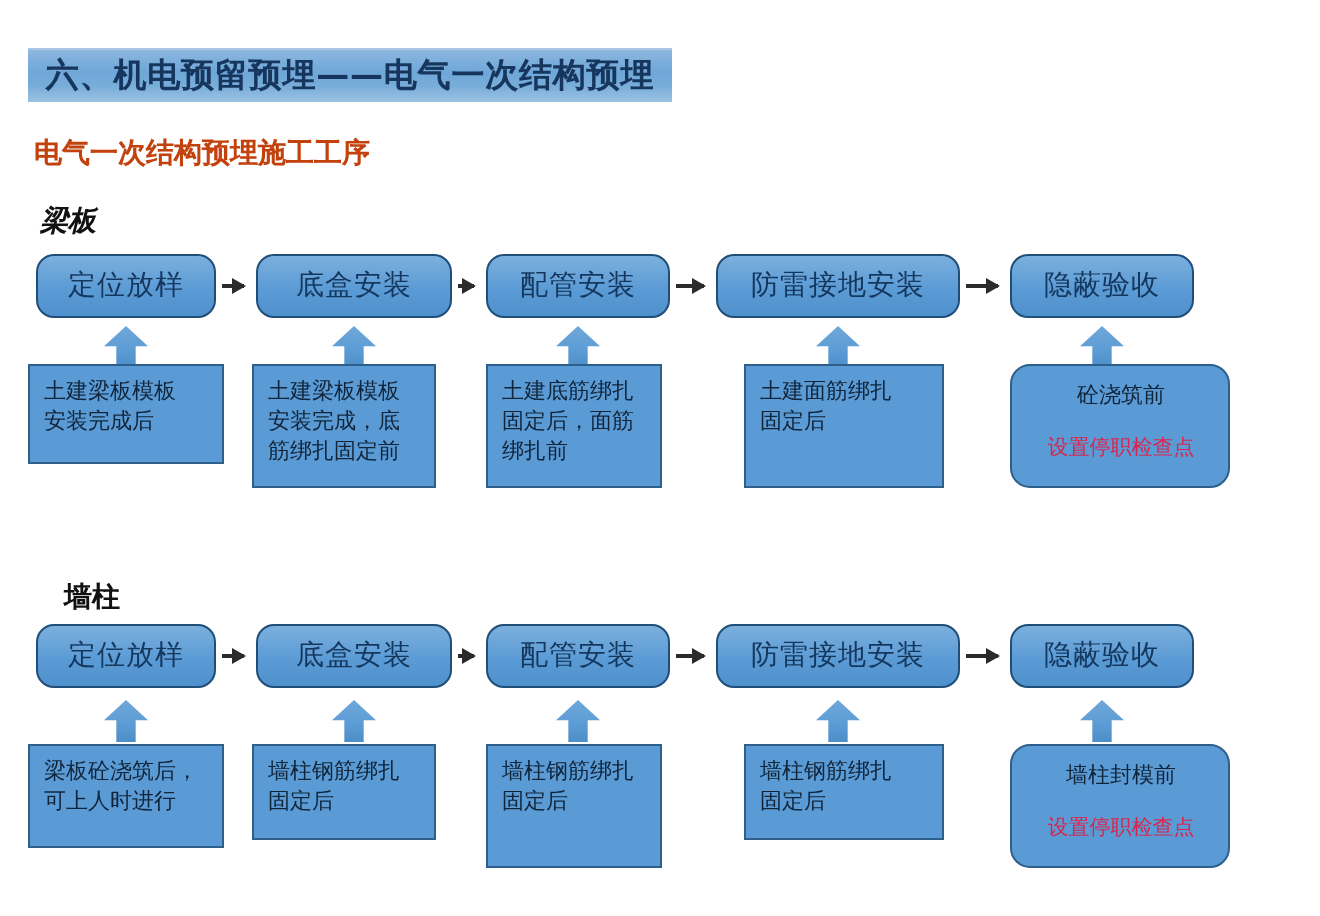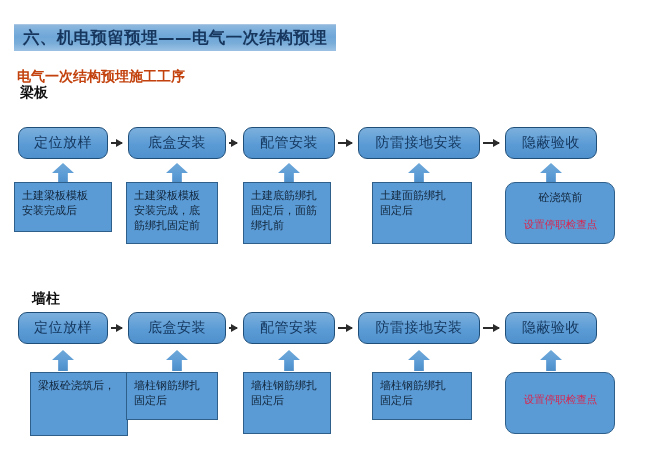--- a/index.html
+++ b/index.html
@@ -130,21 +130,21 @@
 </head>
 <body>
 
 <div id="title-banner">
   <span class="t">六、机电预留预埋——电气一次结构预埋</span>
 </div>
 
 <div id="subtitle">电气一次结构预埋施工工序</div>
 
 <div id="diagram-root">
-    <div class="section-label" style="left: 20px; top: 84px;">梁板</div>
+    <div class="section-label" style="left: 20px; top: 102px; font-style: italic;">梁板</div>
     <div class="step" style="left: 18px; top: 127px; width: 90px; height: 32px;">定位放样</div>
     <div class="conn" style="left: 111px; top: 142px; width: 11px;"></div>
     <div class="uparrow" style="left: 52px; top: 163px;"></div>
     <div class="step" style="left: 128px; top: 127px; width: 98px; height: 32px;">底盒安装</div>
     <div class="conn" style="left: 229px; top: 142px; width: 8px;"></div>
     <div class="uparrow" style="left: 166px; top: 163px;"></div>
     <div class="step" style="left: 243px; top: 127px; width: 92px; height: 32px;">配管安装</div>
     <div class="conn" style="left: 338px; top: 142px; width: 14px;"></div>
     <div class="uparrow" style="left: 278px; top: 163px;"></div>
     <div class="step" style="left: 358px; top: 127px; width: 122px; height: 32px;">防雷接地安装</div>
@@ -182,31 +182,33 @@
     <div class="conn" style="left: 229px; top: 327px; width: 8px;"></div>
     <div class="uparrow" style="left: 166px; top: 350px;"></div>
     <div class="step" style="left: 243px; top: 312px; width: 92px; height: 32px;">配管安装</div>
     <div class="conn" style="left: 338px; top: 327px; width: 14px;"></div>
     <div class="uparrow" style="left: 278px; top: 350px;"></div>
     <div class="step" style="left: 358px; top: 312px; width: 122px; height: 32px;">防雷接地安装</div>
     <div class="conn" style="left: 483px; top: 327px; width: 16px;"></div>
     <div class="uparrow" style="left: 408px; top: 350px;"></div>
     <div class="step" style="left: 505px; top: 312px; width: 92px; height: 32px;">隐蔽验收</div>
     <div class="uparrow" style="left: 540px; top: 350px;"></div>
-    <div class="note" style="left: 30px; top: 372px; width: 98px; height: 64px;">
+    <div class="note" style="left: 14px; top: 372px; width: 98px; height: 52px;">
       <div class="line">梁板砼浇筑后，</div>
+      <div class="line">可上人时进行</div>
     </div>
     <div class="note" style="left: 126px; top: 372px; width: 92px; height: 48px;">
       <div class="line">墙柱钢筋绑扎</div>
       <div class="line">固定后</div>
     </div>
     <div class="note" style="left: 243px; top: 372px; width: 88px; height: 62px;">
       <div class="line">墙柱钢筋绑扎</div>
       <div class="line">固定后</div>
     </div>
     <div class="note" style="left: 372px; top: 372px; width: 100px; height: 48px;">
       <div class="line">墙柱钢筋绑扎</div>
       <div class="line">固定后</div>
     </div>
     <div class="note centered" style="left: 505px; top: 372px; width: 110px; height: 62px;">
+      <div class="line">墙柱封模前</div>
       <div class="redline">设置停职检查点</div>
     </div>
   </div>
 
 </body></html>

